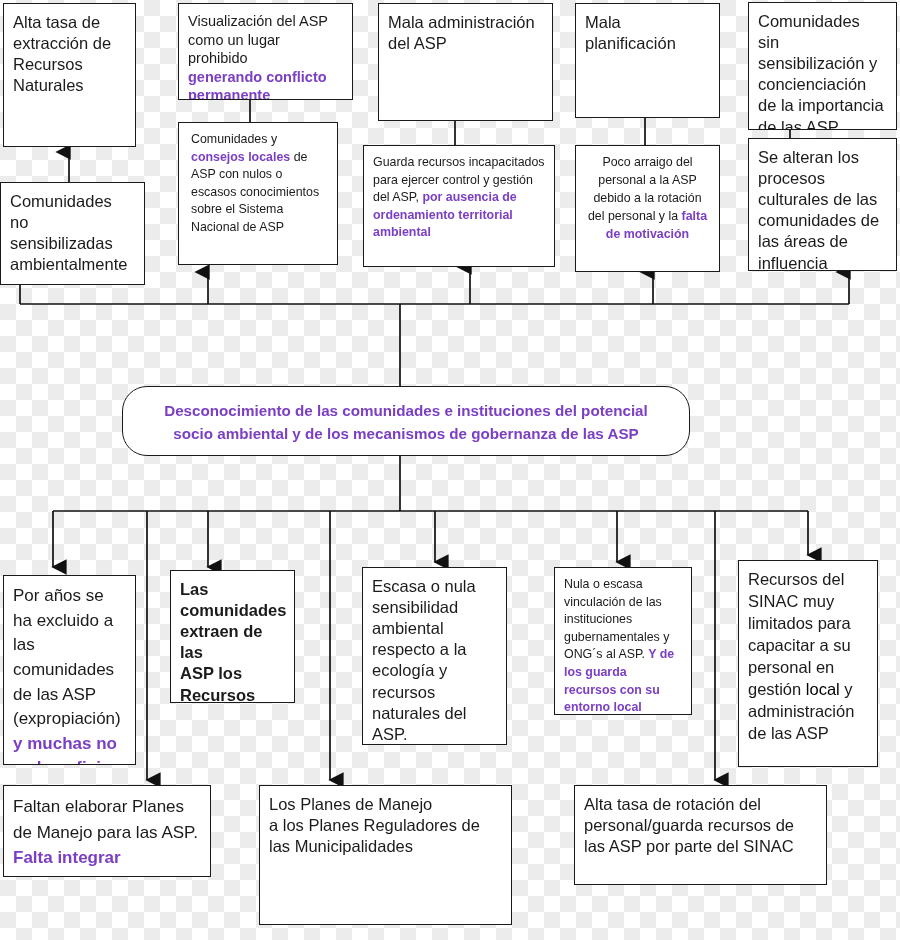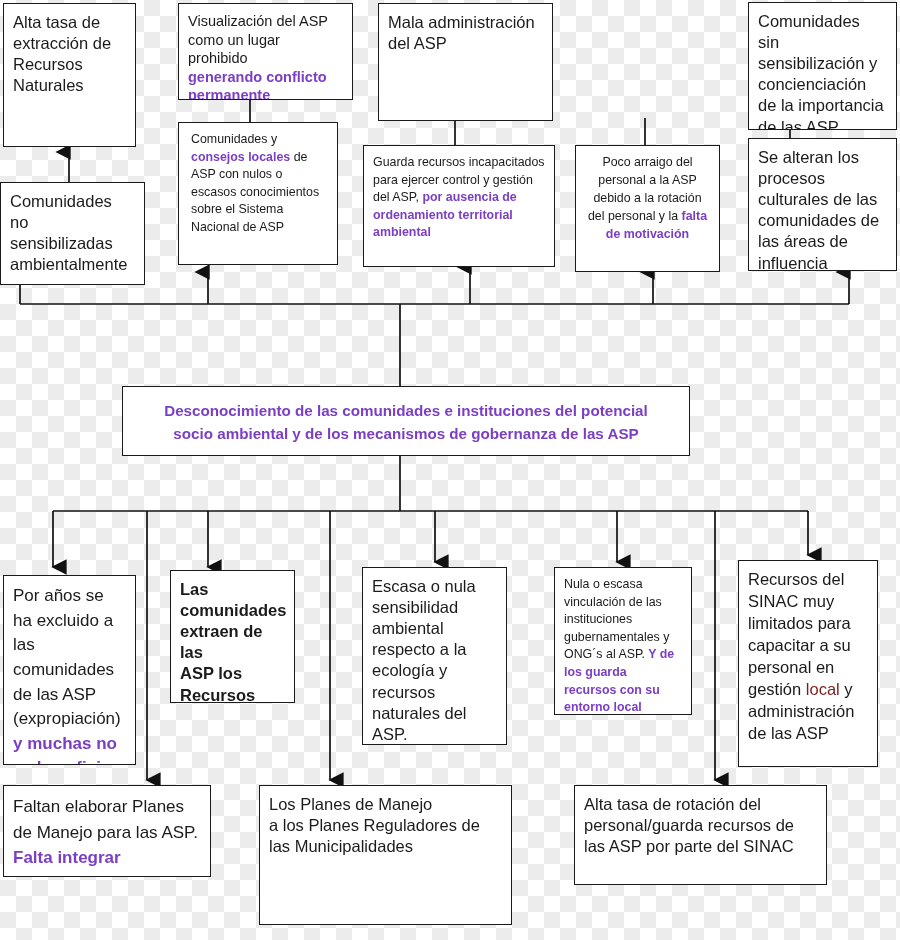--- a/index.html
+++ b/index.html
@@ -31,35 +31,36 @@
     box-sizing:border-box;
     background:#ffffff;
     border:1.6px solid #1a1a1a;
     color:#1b1b1b;
     line-height:1.28;
     overflow:hidden;
     z-index:2;
   }
   .node .txt{display:block;}
   .hl{color:#7b3fc4;font-weight:bold;}
-  .hl-lt{color:#7f1d1d;}
+  .hl-lt{color:#000000;}
   
   .f-lg{font-size:16.5px;}
   .f-md{font-size:14.5px;}
   .f-sm{font-size:12.4px;}
   .f-xs{font-size:17px;}
   .pad{padding:8px 9px 6px 9px;}
   .central{
     border-width:1.8px;
     color:#7b3fc4;
     font-weight:bold;
     font-size:15.2px;
     text-align:center;
     line-height:1.5;
     padding-top:13px;
+    border-radius:25px;
   }
 </style>
 </head>
 <body>
 
 <div id="canvas">
 
   <svg class="edges" viewBox="0 0 900 940">
     <defs>
       <marker id="arrUp" markerWidth="9" markerHeight="9" refX="4.5" refY="8" orient="auto-start-reverse">
@@ -121,20 +122,24 @@
     <span class="txt">como un lugar prohibido</span>
     <span class="txt hl">generando conflicto</span>
     <span class="txt hl">permanente</span>
   </div>
 
   <div class="node pad f-lg" style="left:378px;top:3px;width:175px;height:118px;">
     <span class="txt">Mala administración</span>
     <span class="txt">del ASP</span>
   </div>
 
+  <div class="node pad f-lg" style="left:575px;top:3px;width:145px;height:115px;">
+    <span class="txt">Mala</span>
+    <span class="txt">planificación</span>
+  </div>
 
   <div class="node pad f-lg" style="left:748px;top:2px;width:149px;height:128px;">
     <span class="txt">Comunidades</span>
     <span class="txt">sin</span>
     <span class="txt">sensibilización y</span>
     <span class="txt">concienciación</span>
     <span class="txt">de la importancia</span>
     <span class="txt">de las ASP.</span>
   </div>
 

